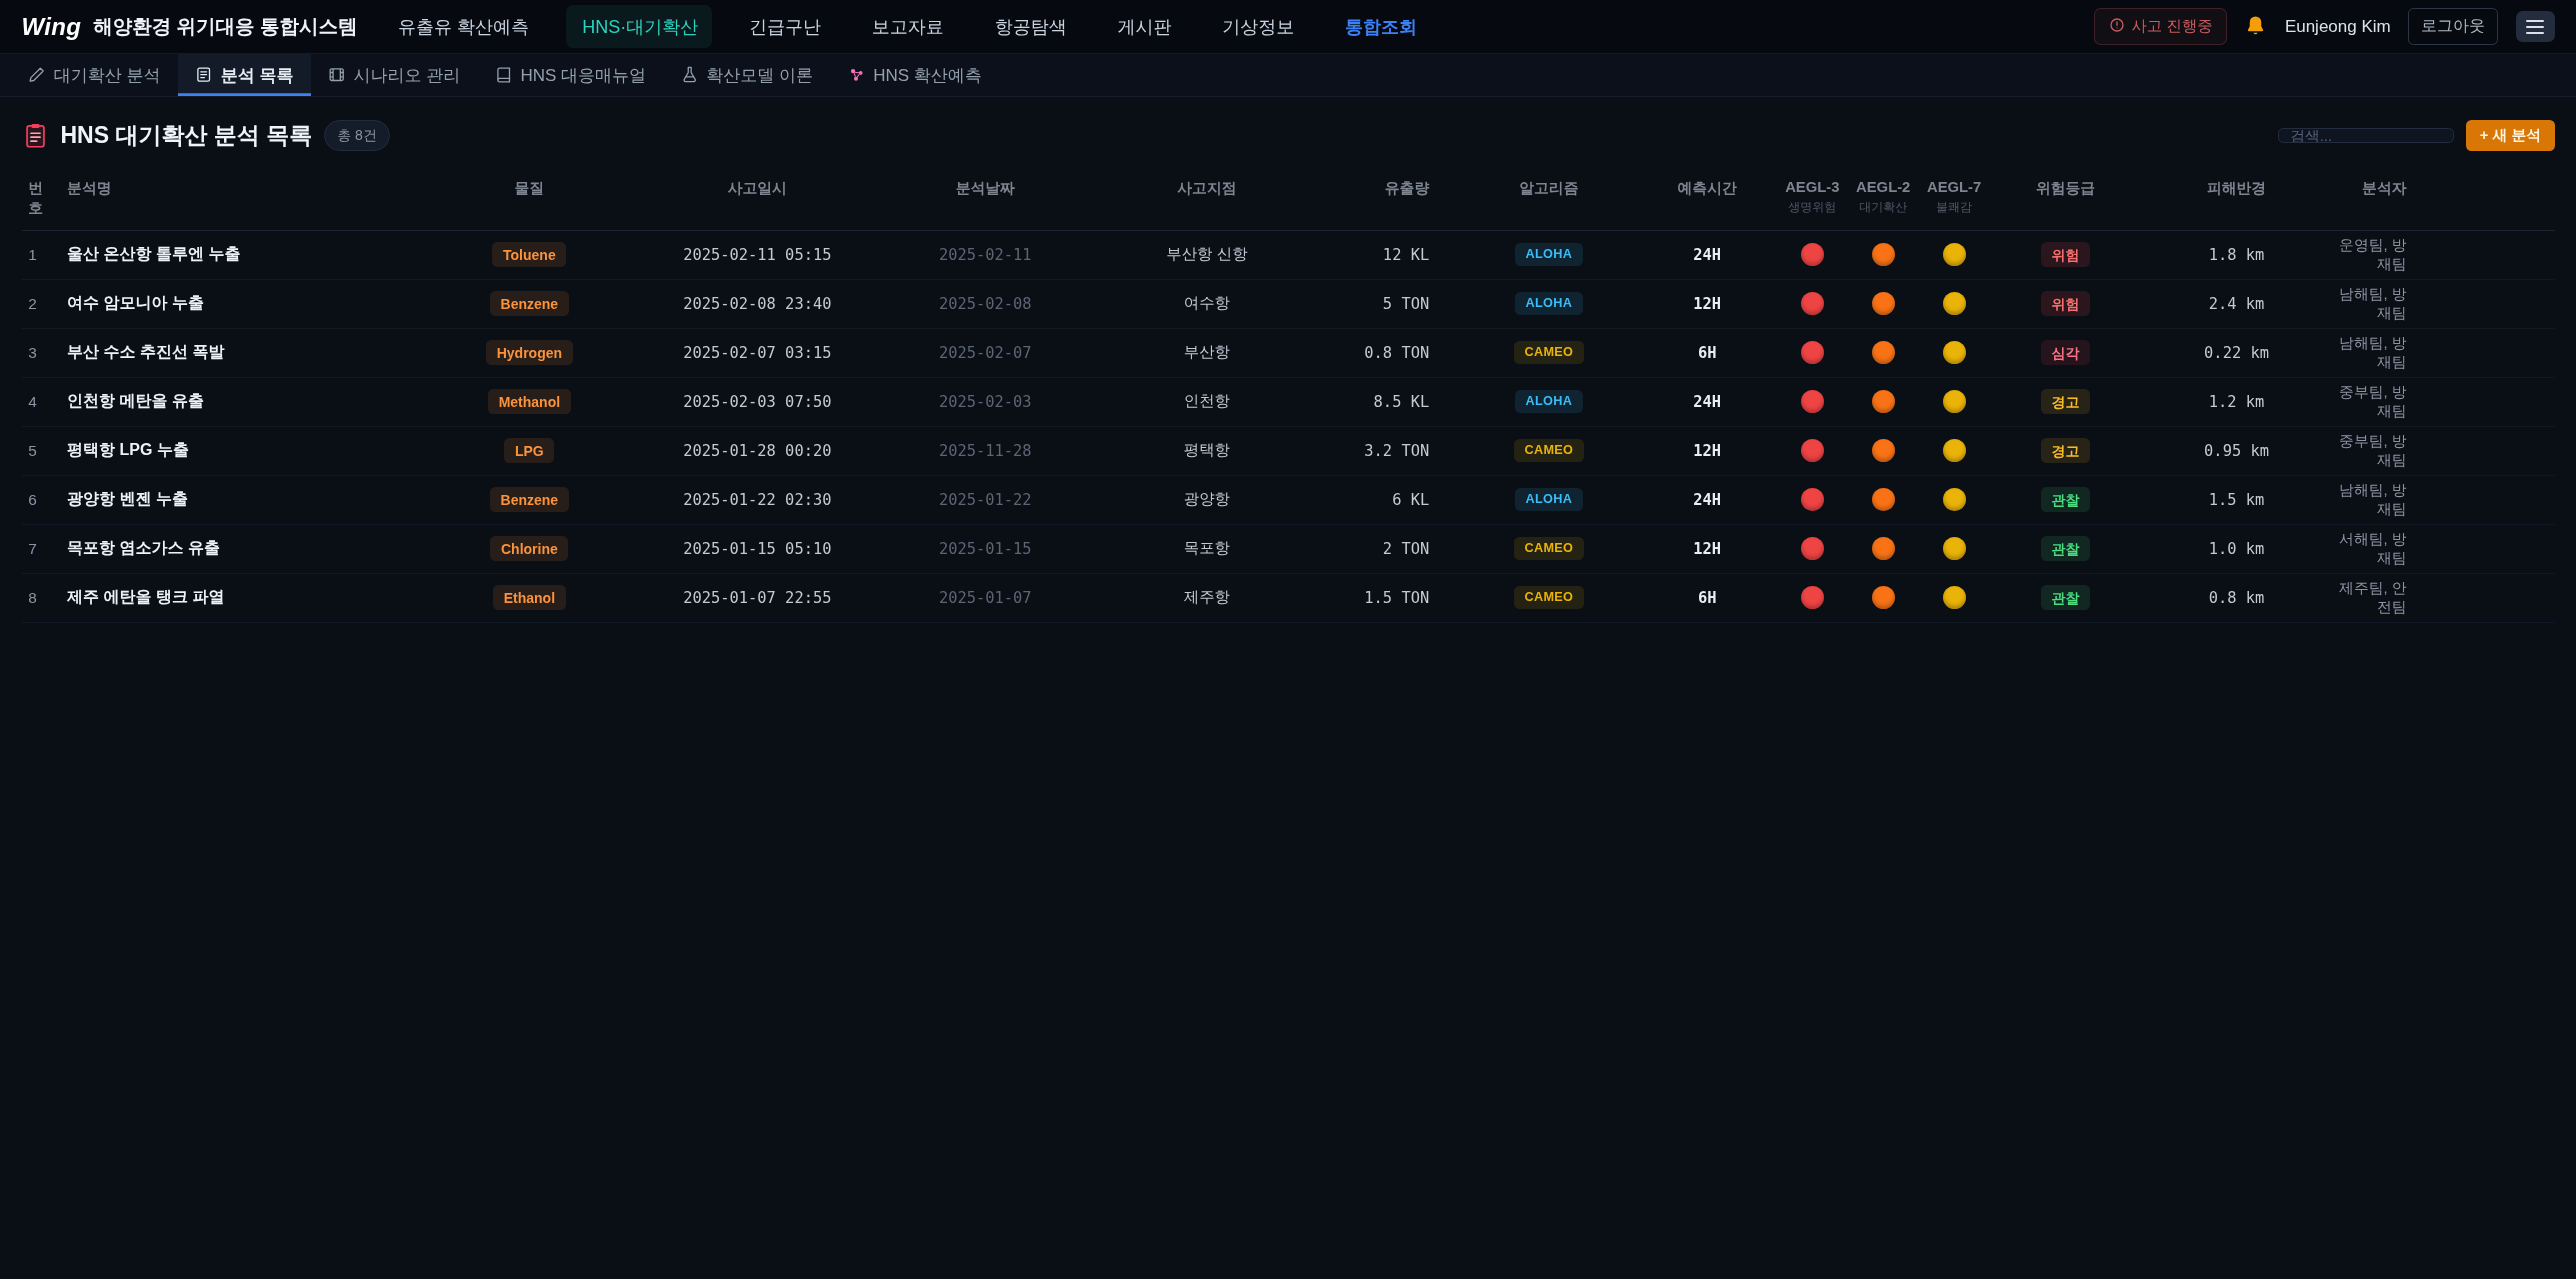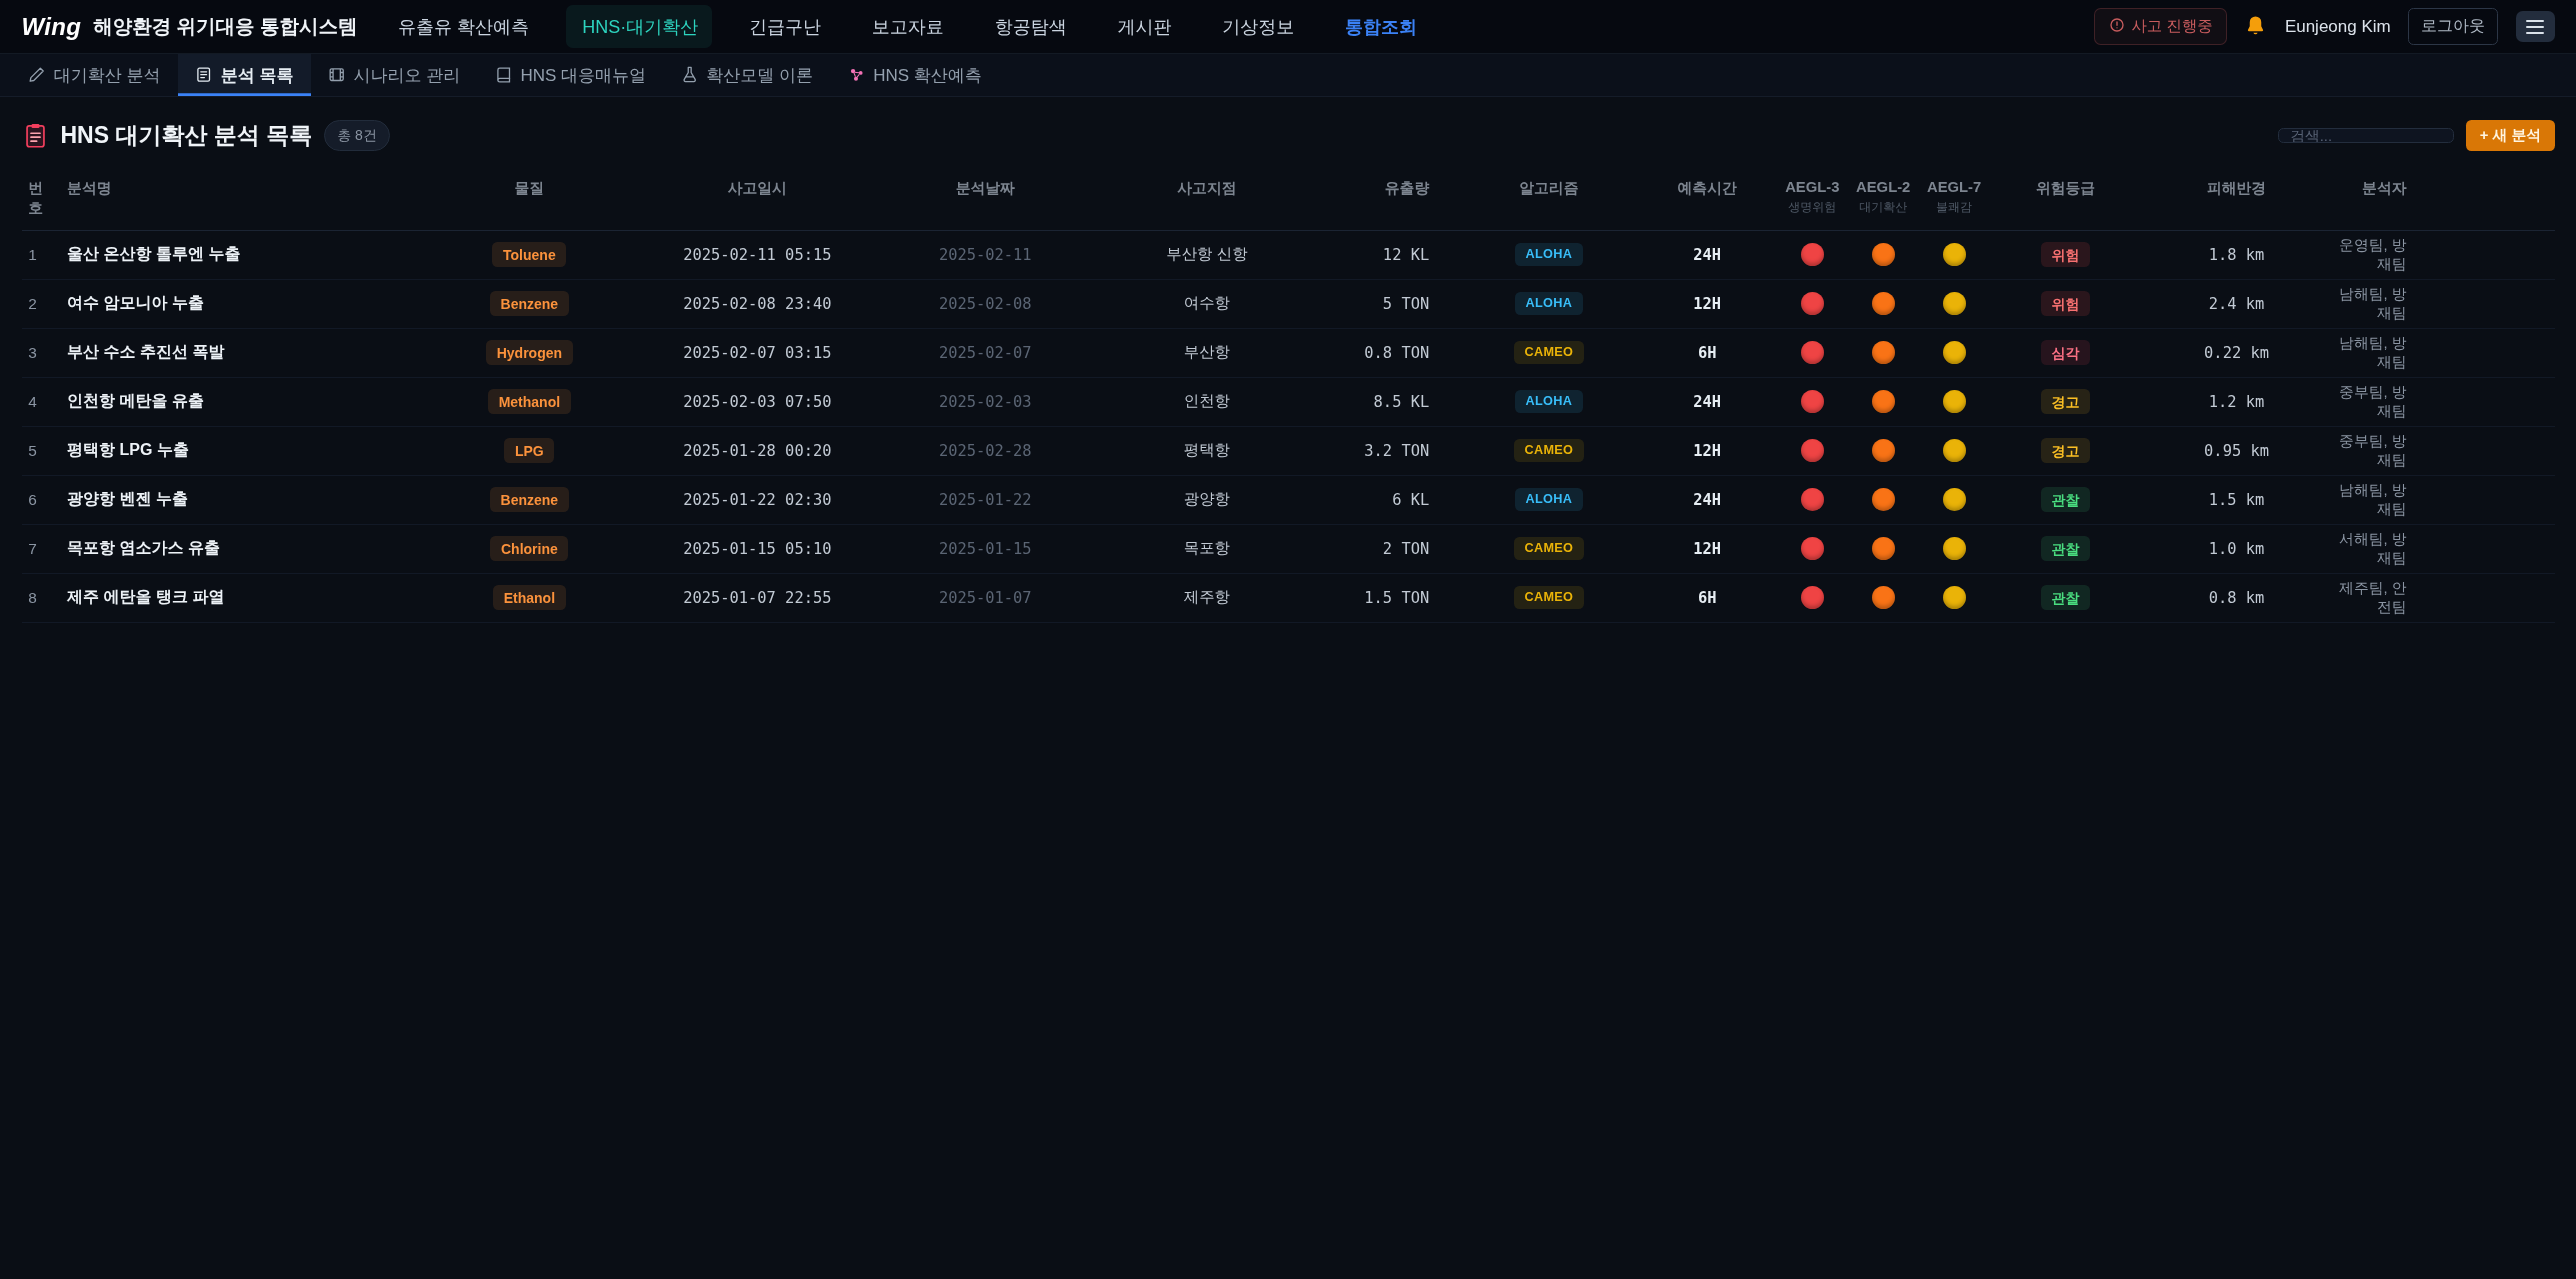--- a/index.html
+++ b/index.html
@@ -373,21 +373,21 @@
           <td class="al-center" data-name="aegl1-cell"><span class="dot dot-aegl1" data-name="aegl1-level-indicator"></span></td>
           <td class="al-center" data-name="risk-cell"><span class="badge b-risk-warning" data-name="risk-grade-badge">경고</span></td>
           <td class="al-center c-mono" data-name="damage-radius">1.2 km</td>
           <td class="al-right c-analyst" data-name="analyst">중부팀, 방재팀</td>
         </tr>
         <tr data-name="table-row">
           <td class="al-left c-no" data-name="row-number">5</td>
           <td class="al-left c-name" data-name="analysis-name">평택항 LPG 누출</td>
           <td class="al-center" data-name="substance-cell"><span class="badge b-substance" data-name="substance-badge">LPG</span></td>
           <td class="al-center c-mono" data-name="accident-datetime">2025-01-28 00:20</td>
-          <td class="al-center c-mono c-dim" data-name="analysis-date">2025-02-28</td>
+          <td class="al-center c-mono c-dim" data-name="analysis-date">2025-11-28</td>
           <td class="al-center c-loc" data-name="accident-location">평택항</td>
           <td class="al-right c-mono c-amount" data-name="spill-amount">3.2 TON</td>
           <td class="al-center" data-name="algorithm-cell"><span class="badge b-cameo" data-name="algorithm-badge">CAMEO</span></td>
           <td class="al-center c-mono c-strong" data-name="forecast-hours">12H</td>
           <td class="al-center" data-name="aegl3-cell"><span class="dot dot-aegl3" data-name="aegl3-level-indicator"></span></td>
           <td class="al-center" data-name="aegl2-cell"><span class="dot dot-aegl2" data-name="aegl2-level-indicator"></span></td>
           <td class="al-center" data-name="aegl1-cell"><span class="dot dot-aegl1" data-name="aegl1-level-indicator"></span></td>
           <td class="al-center" data-name="risk-cell"><span class="badge b-risk-warning" data-name="risk-grade-badge">경고</span></td>
           <td class="al-center c-mono" data-name="damage-radius">0.95 km</td>
           <td class="al-right c-analyst" data-name="analyst">중부팀, 방재팀</td>

